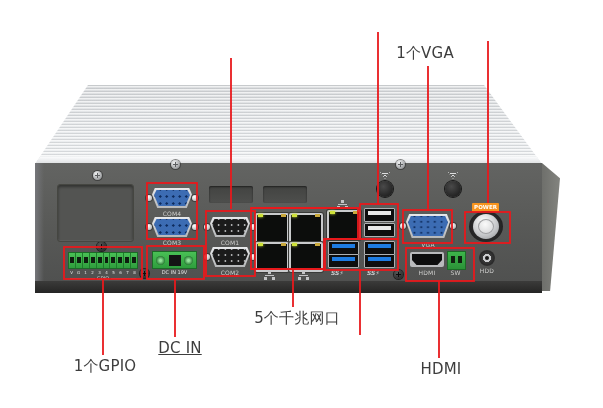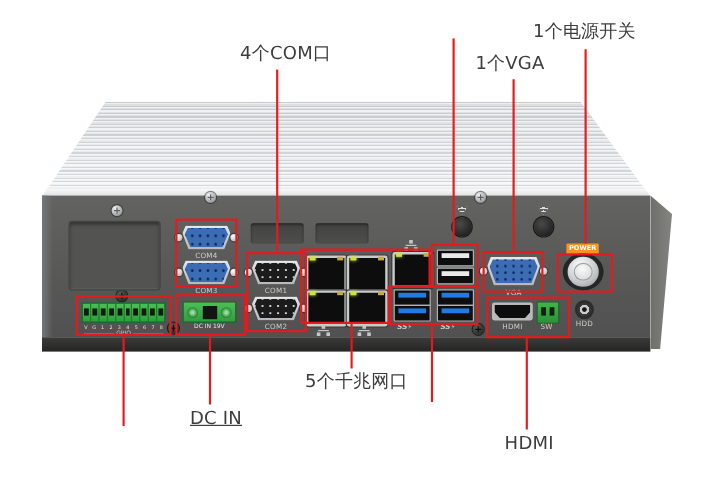--- a/index.html
+++ b/index.html
@@ -329,22 +329,21 @@
       <rect x="360" y="204" width="38" height="35"></rect>
       <rect x="324" y="239" width="74" height="31"></rect>
       <rect x="403" y="210" width="49" height="33"></rect>
       <rect x="465" y="212" width="45" height="31"></rect>
       <rect x="406" y="248" width="68" height="33"></rect>
       <rect x="64" y="247" width="78" height="32"></rect>
       <rect x="147" y="246" width="57" height="33"></rect>
     </g>
   </svg>
 
-  <div class="callout" style="left:238px;top:45px;">4个COM口</div>
   <div class="callout" style="left:425px;top:53px;">1个VGA</div>
-  <div class="callout" style="left:487px;top:26px;">1个电源开关</div>
+  <div class="callout" style="left:105px;top:366px;">1个GPIO</div>
   <div class="callout" style="left:180px;top:348px;text-decoration:underline;">DC IN</div>
   <div class="callout" style="left:297px;top:318px;text-align:center;">5个千兆网口</div>
   <div class="callout block" style="left:441px;top:362px;">
     <div>HDMI</div>
   </div>
 
 </div>
 
 </body></html>

